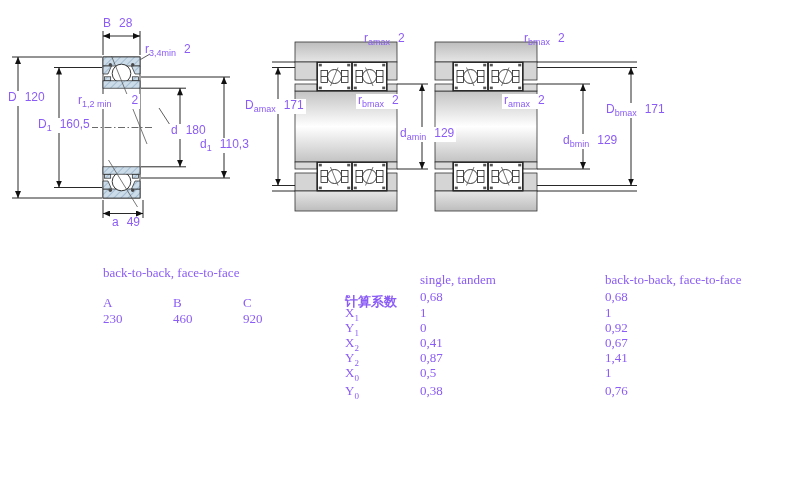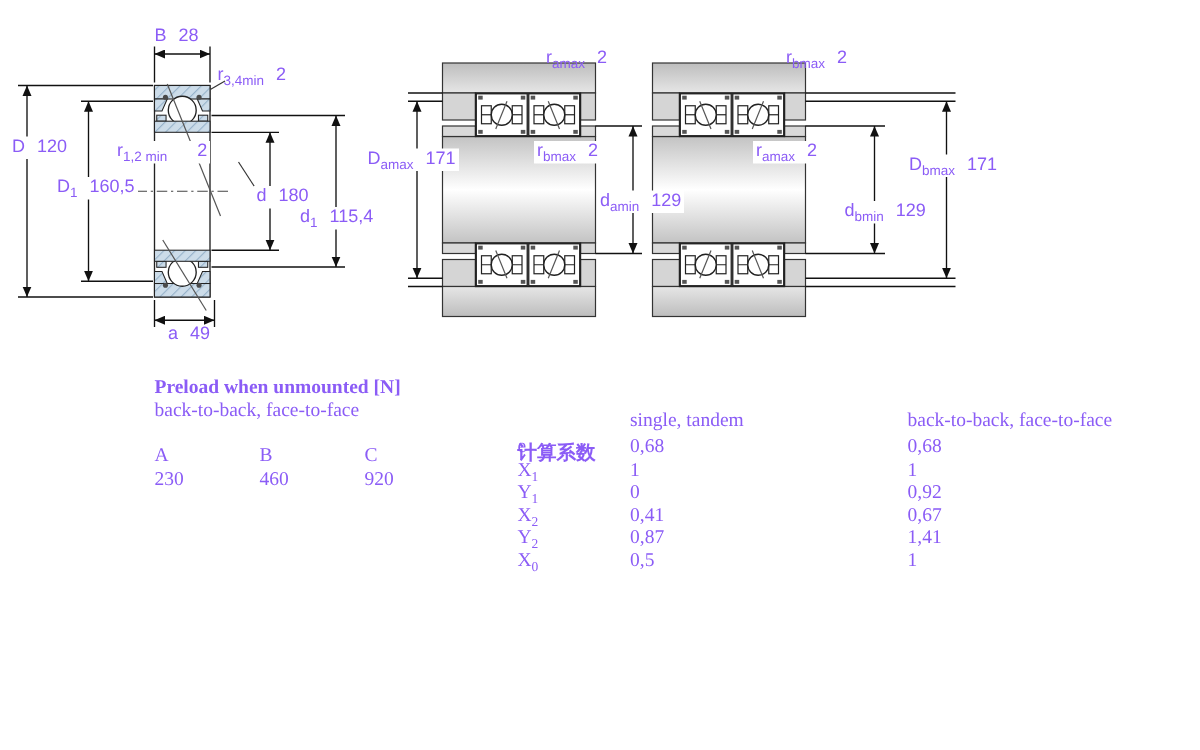--- a/index.html
+++ b/index.html
@@ -198,34 +198,33 @@
     <line x1="631" y1="67.5" x2="631" y2="185.5" stroke="#111" stroke-width="0.9" marker-start="url(#ahs)" marker-end="url(#ah)"></line>
   </g>
 </svg>
 
 <div class="dim nobg" style="left:101px;top:17px;"><span>B</span><sub></sub><span class="val">28</span></div>
 <div class="dim nobg" style="left:143px;top:43px;text-align:right;"><span>r</span><sub>3,4min</sub><span class="val">2</span></div>
 <div class="dim" style="left:6px;top:91px;"><span>D</span><sub></sub><span class="val">120</span></div>
 <div class="dim" style="left:36px;top:108px;margin-top:10px;"><span>D</span><sub>1</sub><span class="val">160,5</span></div>
 <div class="dim gap" style="left:76px;top:94px;"><span>r</span><sub>1,2 min</sub><span class="val">2</span></div>
 <div class="dim" style="left:169px;top:124px;"><span>d</span><sub></sub><span class="val">180</span></div>
-<div class="dim" style="left:198px;top:138px;"><span>d</span><sub>1</sub><span class="val">115,4</span></div>
+<div class="dim" style="left:198px;top:138px;"><span>d</span><sub>1</sub><span class="val">110,3</span></div>
 <div class="dim nobg" style="left:110px;top:216px;"><span>a</span><sub></sub><span class="val">49</span></div>
 
 <div class="dim nobg" style="left:362px;top:32px;"><span>r</span><sub>amax</sub><span class="val">2</span></div>
 <div class="dim" style="left:243px;top:99px;"><span>D</span><sub>amax</sub><span class="val">171</span></div>
 <div class="dim" style="left:356px;top:94px;"><span>r</span><sub>bmax</sub><span class="val">2</span></div>
 <div class="dim" style="left:398px;top:127px;"><span>d</span><sub>amin</sub><span class="val">129</span></div>
 
 <div class="dim nobg" style="left:522px;top:32px;"><span>r</span><sub>bmax</sub><span class="val">2</span></div>
 <div class="dim" style="left:502px;top:94px;"><span>r</span><sub>amax</sub><span class="val">2</span></div>
 <div class="dim" style="left:561px;top:134px;"><span>d</span><sub>bmin</sub><span class="val">129</span></div>
 <div class="dim" style="left:604px;top:103px;"><span>D</span><sub>bmax</sub><span class="val">171</span></div>
 
-<div class="abs ser b" style="left:103px;top:250px;">Preload when unmounted [N]</div>
 <div class="abs ser" style="left:103px;top:265px;">back-to-back, face-to-face</div>
 <div class="abs ser" style="left:103px;top:295px;">
   <span class="pcol">A</span><span class="pcol">B</span><span class="pcol">C</span>
 </div>
 <div class="abs ser" style="left:103px;top:311px;">
   <span class="pcol">230</span><span class="pcol">460</span><span class="pcol">920</span>
 </div>
 
 <div class="abs ser b" style="left:345px;top:250px;margin-top:44px;">计算系数</div>
 <div class="abs ser" style="left:420px;top:272px;">single, tandem</div>
@@ -254,14 +253,19 @@
 <div class="frow ser" style="top:350px;">
   <span class="fsym"><span>Y</span><sub>2</sub></span>
   <span class="fv1">0,87</span>
   <span class="fv2">1,41</span>
 </div>
 <div class="frow ser" style="top:365px;padding-left:25px;">
   <span class="fsym"><span>X</span><sub>0</sub></span>
   <span class="fv1">0,5</span>
   <span class="fv2">1</span>
 </div>
+<div class="frow ser" style="top:383px;">
+  <span class="fsym"><span>Y</span><sub>0</sub></span>
+  <span class="fv1">0,38</span>
+  <span class="fv2">0,76</span>
+</div>
 
 </div>
 
 </body></html>

